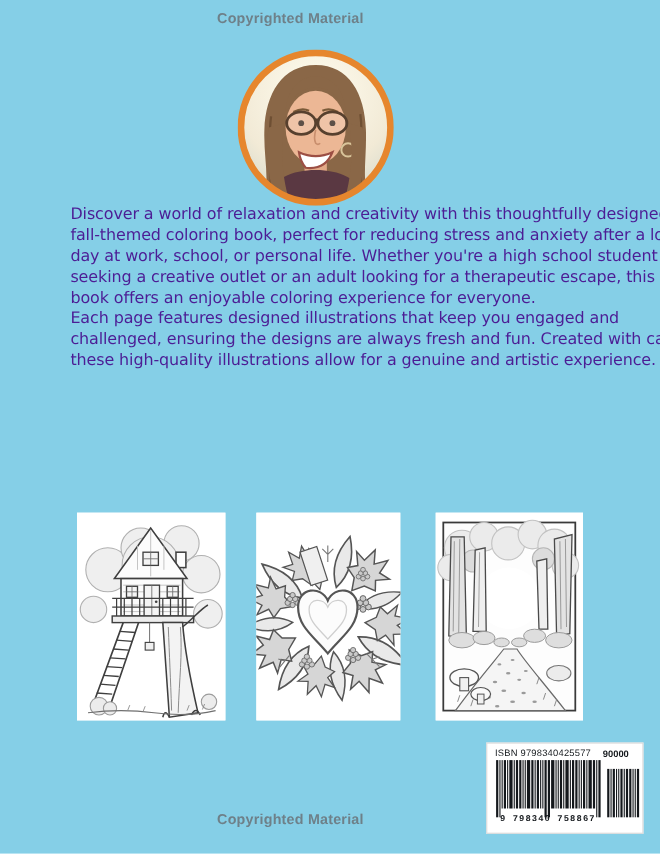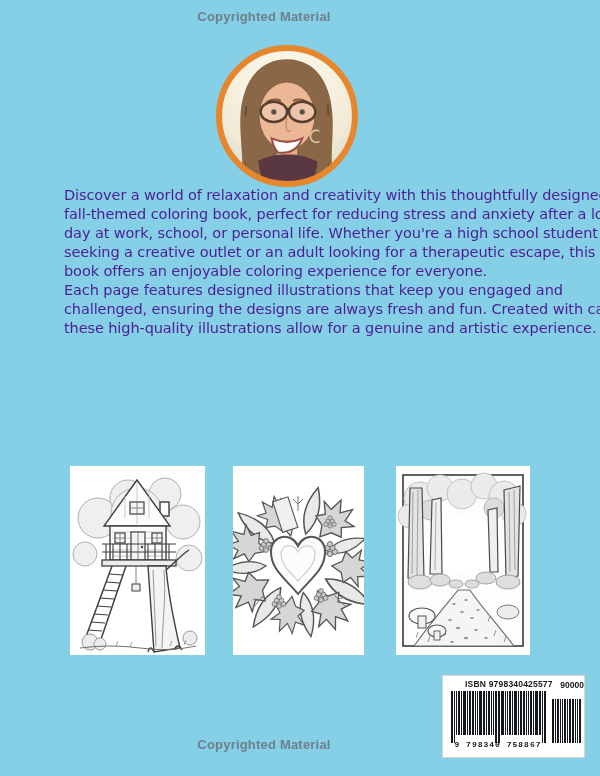--- a/index.html
+++ b/index.html
@@ -31,35 +31,35 @@
   }
   .thumb svg{ display:block; width:100%; height:100%; }
   .thumb.t1{ left:70px;  width:135px; }
   .thumb.t2{ left:233px; width:131px; }
   .thumb.t3{ left:396px; width:134px; }
   .barcode-box{
     position:absolute; left:442px; top:675px; width:143px; height:83px;
     background:#fff; border:1px solid #d8d8d8; box-sizing:border-box;
   }
   .isbn-label{
-    position:absolute; left:22px; top:3px;
-    font-size:8.5px; font-weight:bold; color:#14181c; letter-spacing:.2px;
+    position:absolute; left:7px; top:3px;
+    font-size:8.5px; font-weight:normal; color:#14181c; letter-spacing:.2px;
     font-family:"Liberation Sans", sans-serif; white-space:nowrap;
   }
   .bars{ position:absolute; display:flex; align-items:flex-start; gap:1px; }
   .bars .bar{ background:#14181c; }
   .main-bars{ left:8px; top:15px; }
   .supp-bars{ left:109px; top:23px; }
   .main-digits{
     position:absolute; left:4px; top:64px; width:102px;
     font-size:8px; font-weight:bold; color:#14181c; text-align:center;
     font-family:"Liberation Mono", monospace; letter-spacing:1px; white-space:nowrap;
   }
   .supp-label{
-    position:absolute; left:105px; top:4px; width:36px; text-align:right;
+    position:absolute; left:105px; top:4px; width:36px; text-align:left;
     font-size:8.5px; font-weight:bold; color:#14181c;
     font-family:"Liberation Sans", sans-serif;
   }
 </style>
 </head>
 <body>
 
 <div class="page">
 
   <div class="copyright top">Copyrighted Material</div>

